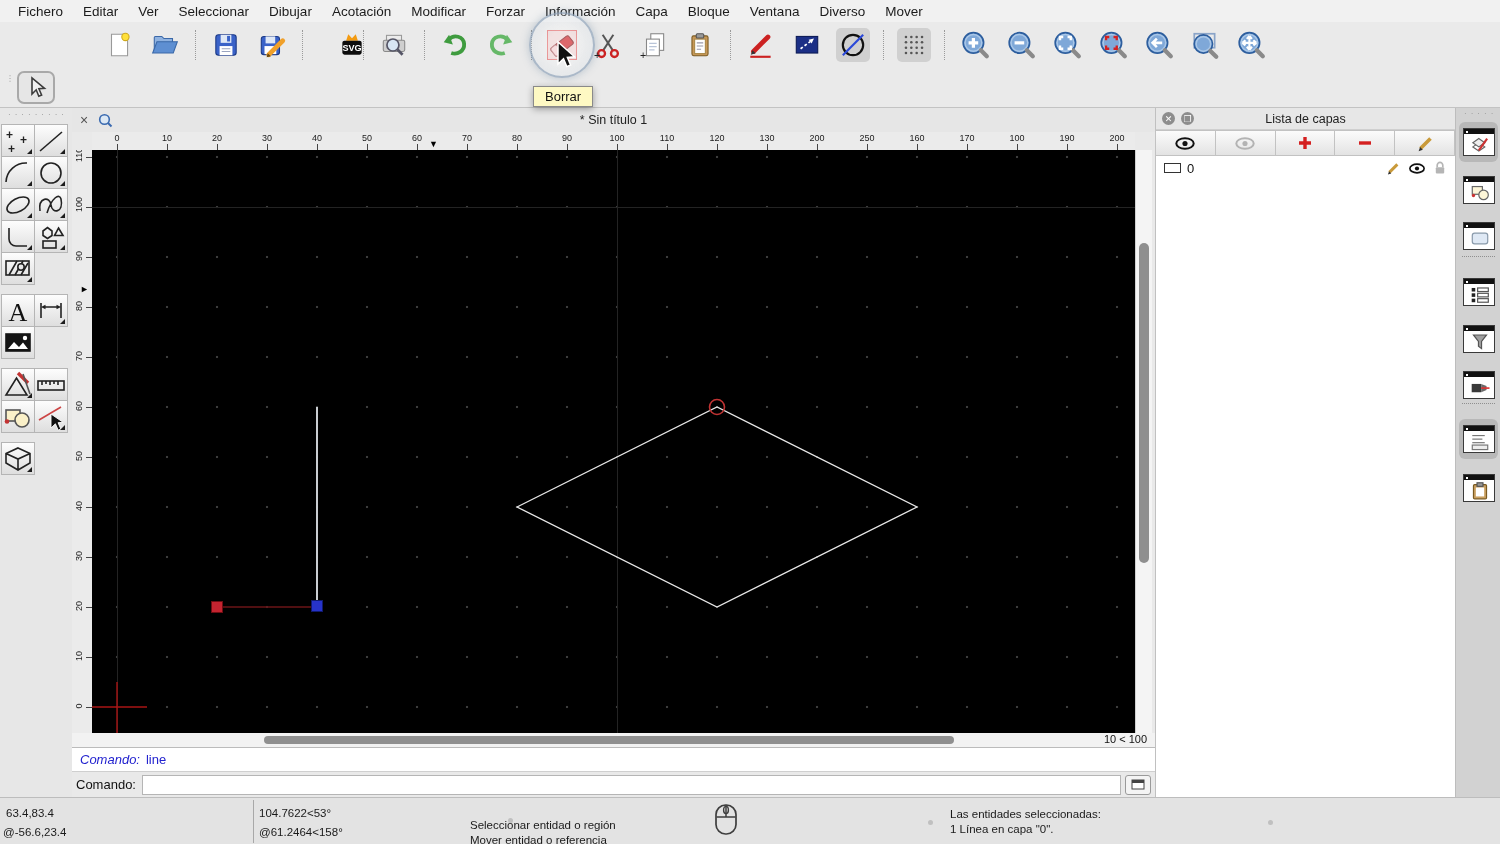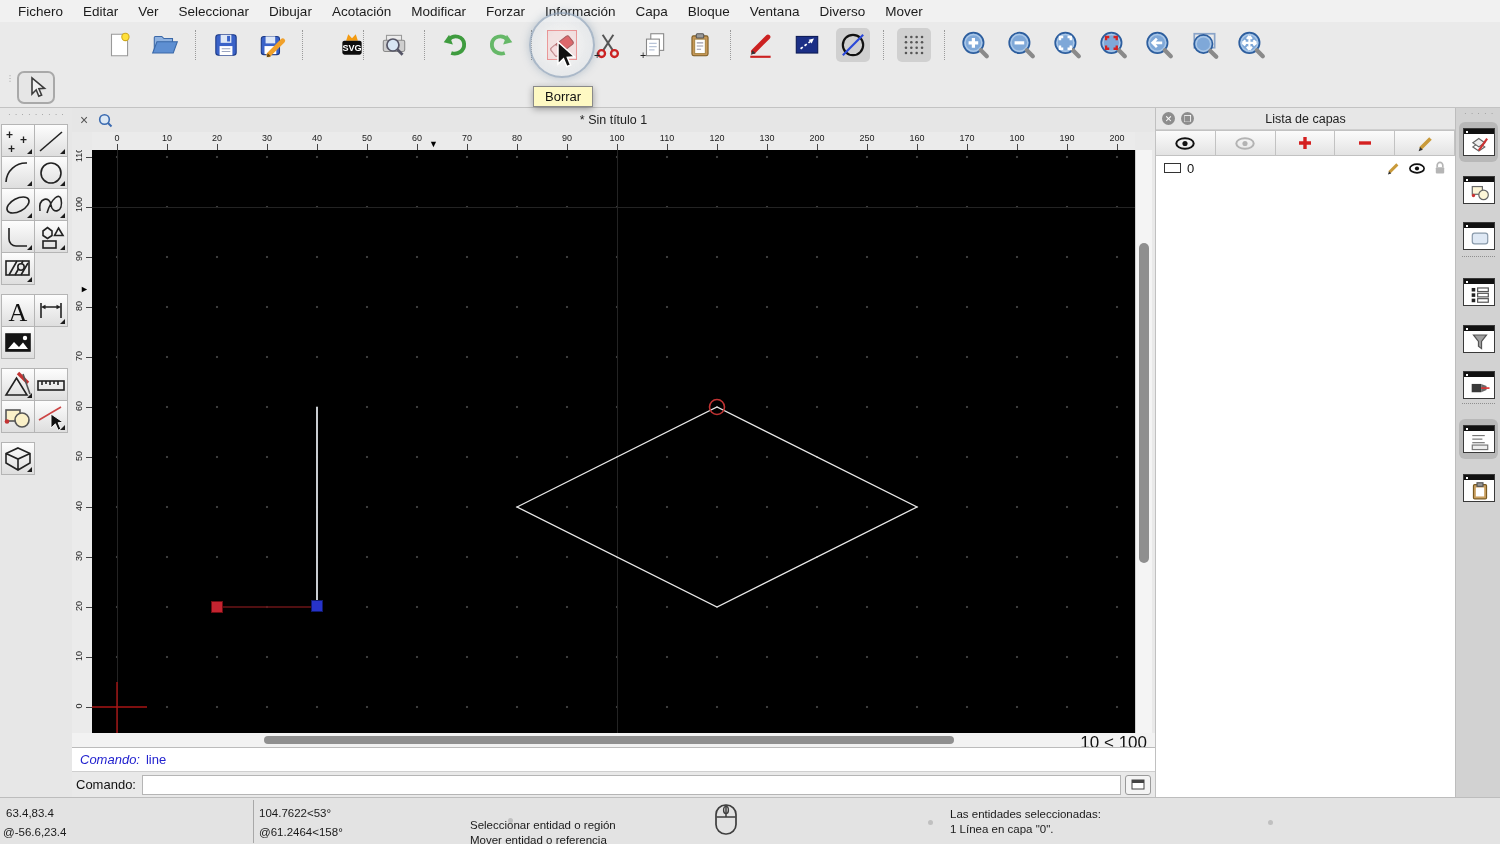--- a/index.html
+++ b/index.html
@@ -38,21 +38,21 @@
   .hlab{position:absolute;top:1px;transform:translateX(-50%);font-size:9px;color:#222;}
   .vtick{position:absolute;right:0;height:1px;width:6px;background:#444;}
   .vlab{position:absolute;left:1px;width:12px;text-align:center;font-size:9px;color:#222;transform:rotate(-90deg);}
   .hmarker{position:absolute;top:7px;font-size:9px;color:#000;}
   .vmarker{position:absolute;font-size:9px;color:#000;}
   #canvas{position:absolute;left:20px;top:42px;width:1043px;height:583px;background-color:#000;background-image:radial-gradient(#3c3c3c 1px,transparent 1.6px);background-size:50px 50px;background-position:0px -18px;}
   #vscroll{position:absolute;left:1063px;top:42px;width:17px;height:583px;background:#f4f4f4;border-left:1px solid #d0d0d0;}
   #vthumb{position:absolute;left:3px;top:93px;width:10px;height:320px;background:#8f8f8f;border-radius:5px;}
   #hscrollrow{position:absolute;left:0px;top:625px;width:1083px;height:14px;background:#f2f2f2;}
   #hthumb{position:absolute;left:192px;top:3px;width:690px;height:8px;background:#8f8f8f;border-radius:4px;}
-  #scalelabel{position:absolute;right:8px;top:0px;font-size:17px;color:#111;}
+  #scalelabel{position:absolute;right:8px;top:0px;font-size:11px;color:#111;}
   #histrow{position:absolute;left:0;top:639px;width:1083px;height:24px;background:#fff;border-top:1px solid #bbb;display:flex;align-items:center;padding-left:8px;font-size:13px;color:#2323cf;}
   #histrow .histlabel{font-style:italic;margin-right:6px;}
   #cmdrow{position:absolute;left:0;top:663px;width:1083px;height:26px;background:#e9e9e9;border-top:1px solid #cfcfcf;display:flex;align-items:center;padding-left:4px;}
   #cmdrow label{font-size:13px;color:#111;margin-right:6px;}
   #cmdinput{flex:1;height:20px;border:1px solid #b5b5b5;background:#fff;font-size:13px;padding:0 4px;outline:none;font-family:"Liberation Sans",sans-serif;}
   #detachbtn{width:26px;height:20px;margin:0 4px;border:1px solid #9a9a9a;border-radius:3px;background:#f4f4f4;display:flex;align-items:center;justify-content:center;}
   
   #panel{position:absolute;left:1155px;top:108px;width:300px;height:689px;background:#fff;border-left:1px solid #c0c0c0;}
   #panelheader{position:absolute;left:0;top:0;width:100%;height:22px;background:#e7e7e7;display:flex;align-items:center;border-bottom:1px solid #cfcfcf;}
   .pbtn{width:13px;height:13px;border-radius:50%;background:#8d8d8d;color:#fff;font-size:9px;display:flex;align-items:center;justify-content:center;margin-left:6px;}

